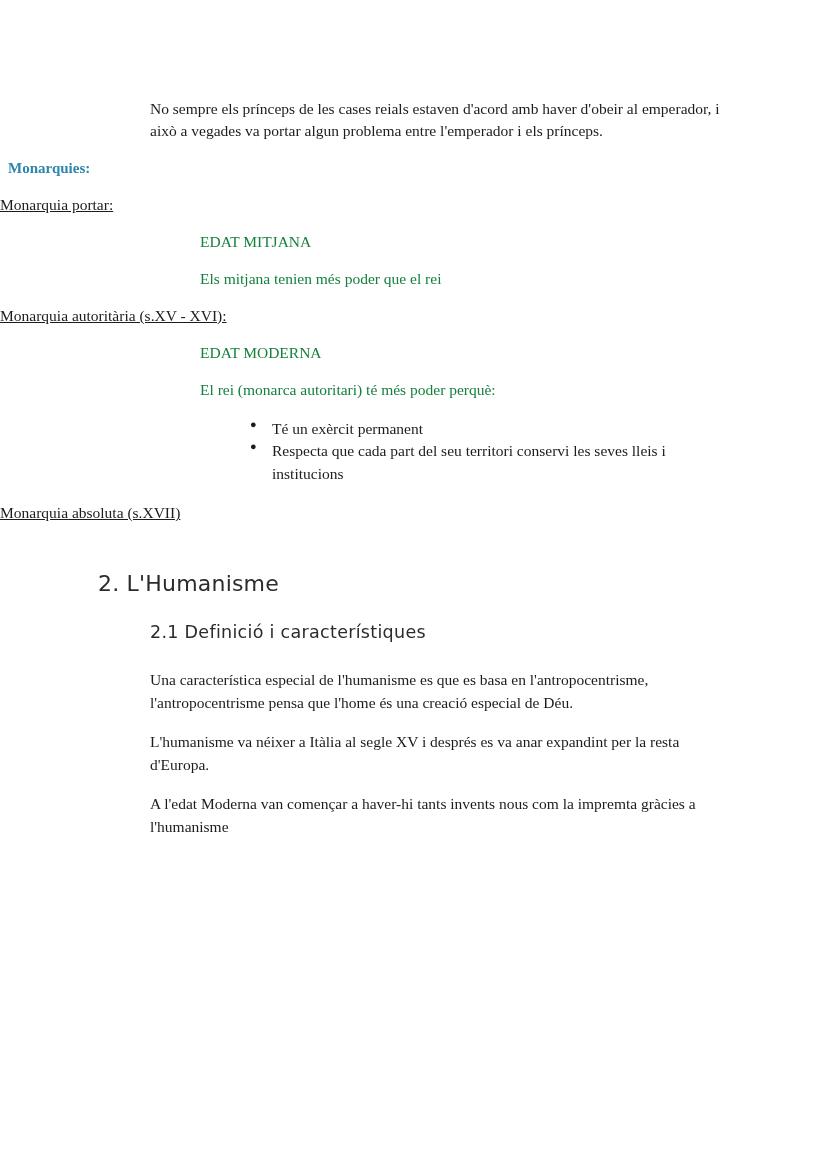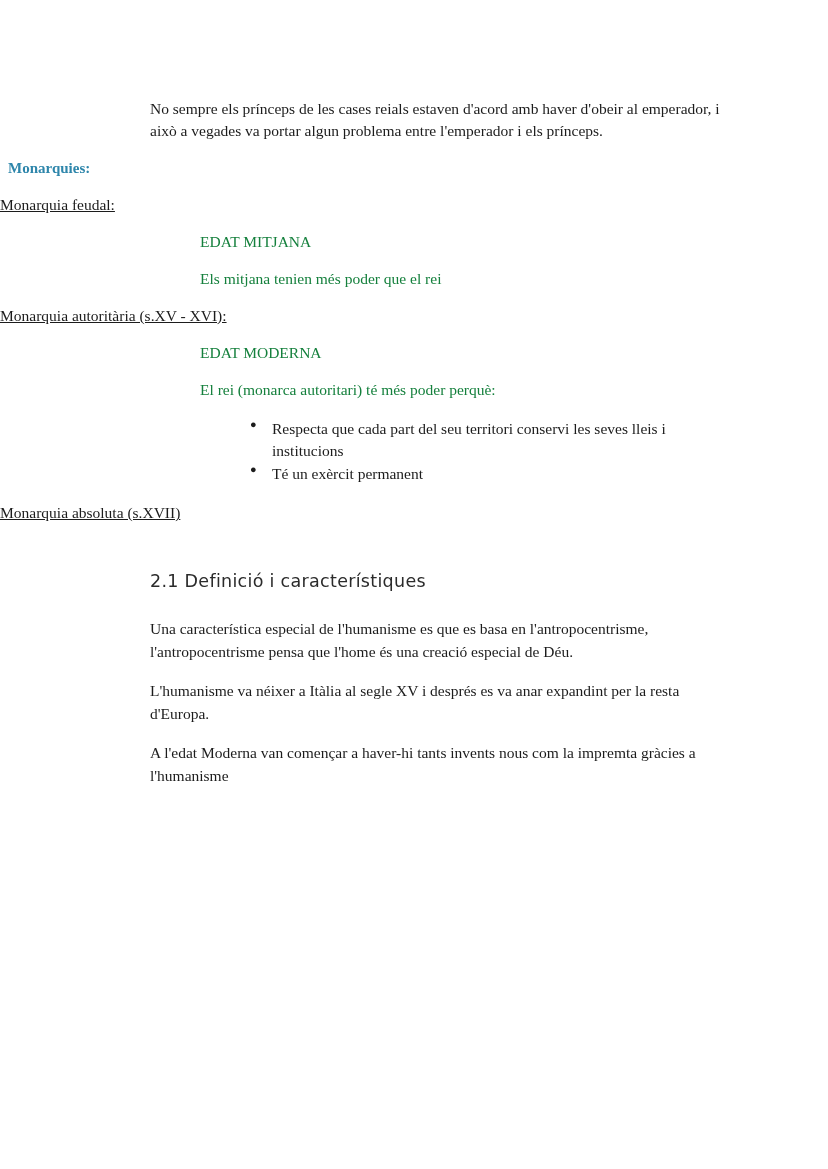--- a/index.html
+++ b/index.html
@@ -108,41 +108,42 @@
 
 <div class="page">
   <div class="content">
 
     <div class="spacer-top"></div>
 
     <p class="para block-indent">No sempre els prínceps de les cases reials estaven d'acord amb haver d'obeir al emperador, i això a vegades va portar algun problema entre l'emperador i els prínceps.</p>
 
     <p class="label-blue block-indent">Monarquies:</p>
 
-    <p class="underlined block-indent">Monarquia feudal:</p>
+    <p class="underlined block-indent">Monarquia portar:</p>
 
     <p class="sub-indent">EDAT MITJANA</p>
 
     <p class="sub-indent">Els mitjana tenien més poder que el rei</p>
 
     <p class="underlined block-indent">Monarquia autoritària (s.XV - XVI):</p>
 
     <p class="sub-indent">EDAT MODERNA</p>
 
     <p class="sub-indent">El rei (monarca autoritari) té més poder perquè:</p>
 
     <ul class="bullets">
+      <li>Té un exèrcit permanent</li>
       <li>Respecta que cada part del seu territori conservi les seves lleis i institucions</li>
-      <li>Té un exèrcit permanent</li>
     </ul>
 
     <p class="underlined block-indent">Monarquia absoluta (s.XVII)</p>
 
     <div class="spacer-mid"></div>
 
+    <h1 class="heading1">2. L'Humanisme</h1>
 
     <h2 class="heading2">2.1 Definició i característiques</h2>
 
 
     <p class="para block-indent">Una característica especial de l'humanisme es que es basa en l'antropocentrisme, l'antropocentrisme pensa que l'home és una creació especial de Déu.</p>
 
     <p class="para block-indent">L'humanisme va néixer a Itàlia al segle XV i després es va anar expandint per la resta d'Europa.</p>
 
     <p class="para block-indent">A l'edat Moderna van començar a haver-hi tants invents nous com la impremta gràcies a l'humanisme</p>
 

